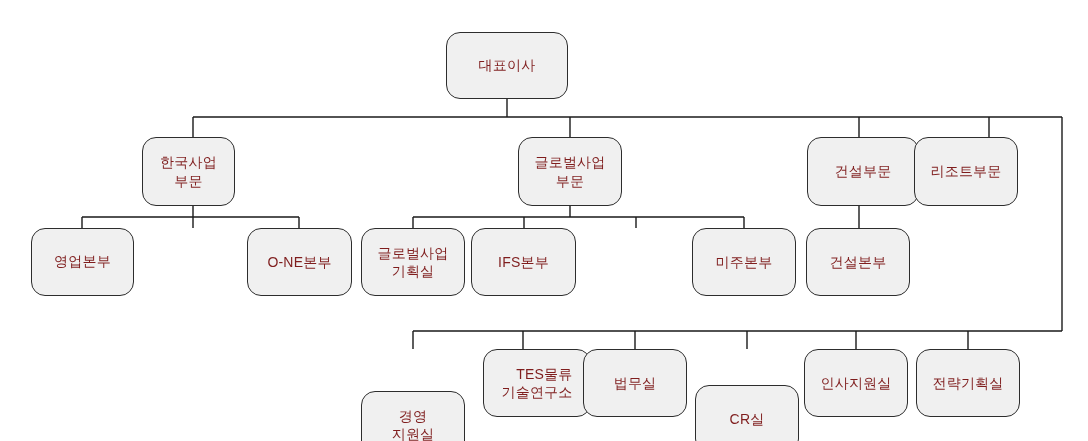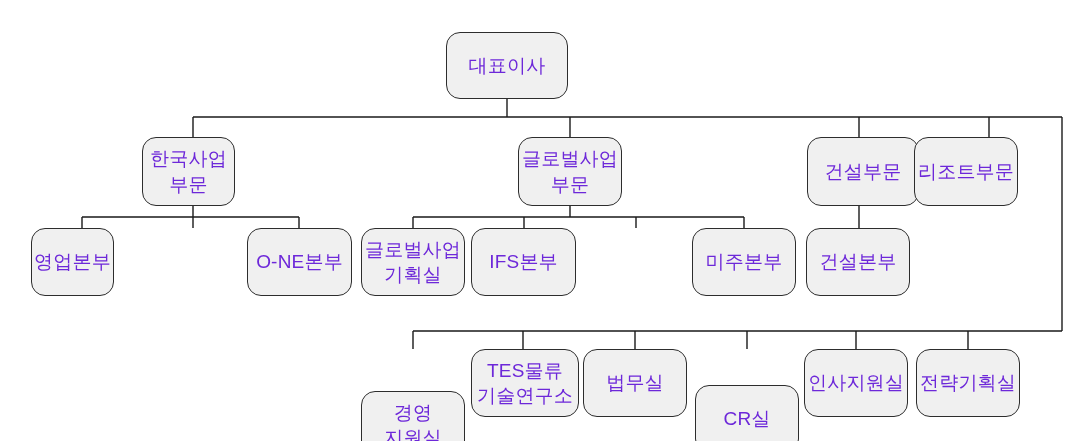--- a/index.html
+++ b/index.html
@@ -25,23 +25,23 @@
   .node {
     position: absolute;
     box-sizing: border-box;
     background: #f0f0f0;
     border: 1.5px solid #2d2d2d;
     border-radius: 14px;
     display: flex;
     align-items: center;
     justify-content: center;
     text-align: center;
-    font-size: 19px;
+    font-size: 14px;
     line-height: 1.32;
-    color: #6d28d9;
+    color: #7f1d1d;
     white-space: pre-line;
     letter-spacing: 0.2px;
   }
   
   .r1 { top: 32px;  height: 67px; }
   .r2 { top: 137px; height: 69px; }
   .r3 { top: 228px; height: 68px; }
   .r4 { top: 349px; height: 68px; }
 </style>
 </head>
@@ -68,32 +68,32 @@
 
   <div class="node r1" style="left:446px; width:122px;">대표이사</div>
 
   <div class="node r2" style="left:142px; width:93px;">한국사업
 부문</div>
   <div class="node r2" style="left:518px; width:104px;">글로벌사업
 부문</div>
   <div class="node r2" style="left:807px; width:112px;">건설부문</div>
   <div class="node r2" style="left:914px; width:104px;">리조트부문</div>
 
-  <div class="node r3" style="left:31px; width:83px;">영업본부</div>
+  <div class="node r3" style="left:31px; width:103px;font-family:Liberation Serif, serif;">영업본부</div>
   <div class="node r3" style="left:247px; width:105px;">O-NE본부</div>
 
   <div class="node r3" style="left:361px; width:104px;">글로벌사업
 기획실</div>
   <div class="node r3" style="left:471px; width:105px;">IFS본부</div>
   <div class="node r3" style="left:692px; width:104px;">미주본부</div>
 
   <div class="node r3" style="left:806px; width:104px;">건설본부</div>
 
   <div class="node r4" style="left:361px; width:104px;margin-top:42px;">경영
 지원실</div>
-  <div class="node r4" style="left:471px; width:108px;">TES물류
+  <div class="node r4" style="left:483px; width:108px;text-align:right;">TES물류
 기술연구소</div>
   <div class="node r4" style="left:583px; width:104px;">법무실</div>
   <div class="node r4" style="left:695px; width:104px;margin-top:36px;">CR실</div>
   <div class="node r4" style="left:804px; width:104px;text-align:right;">인사지원실</div>
   <div class="node r4" style="left:916px; width:104px;">전략기획실</div>
 
 </div>
 
 </body></html>

